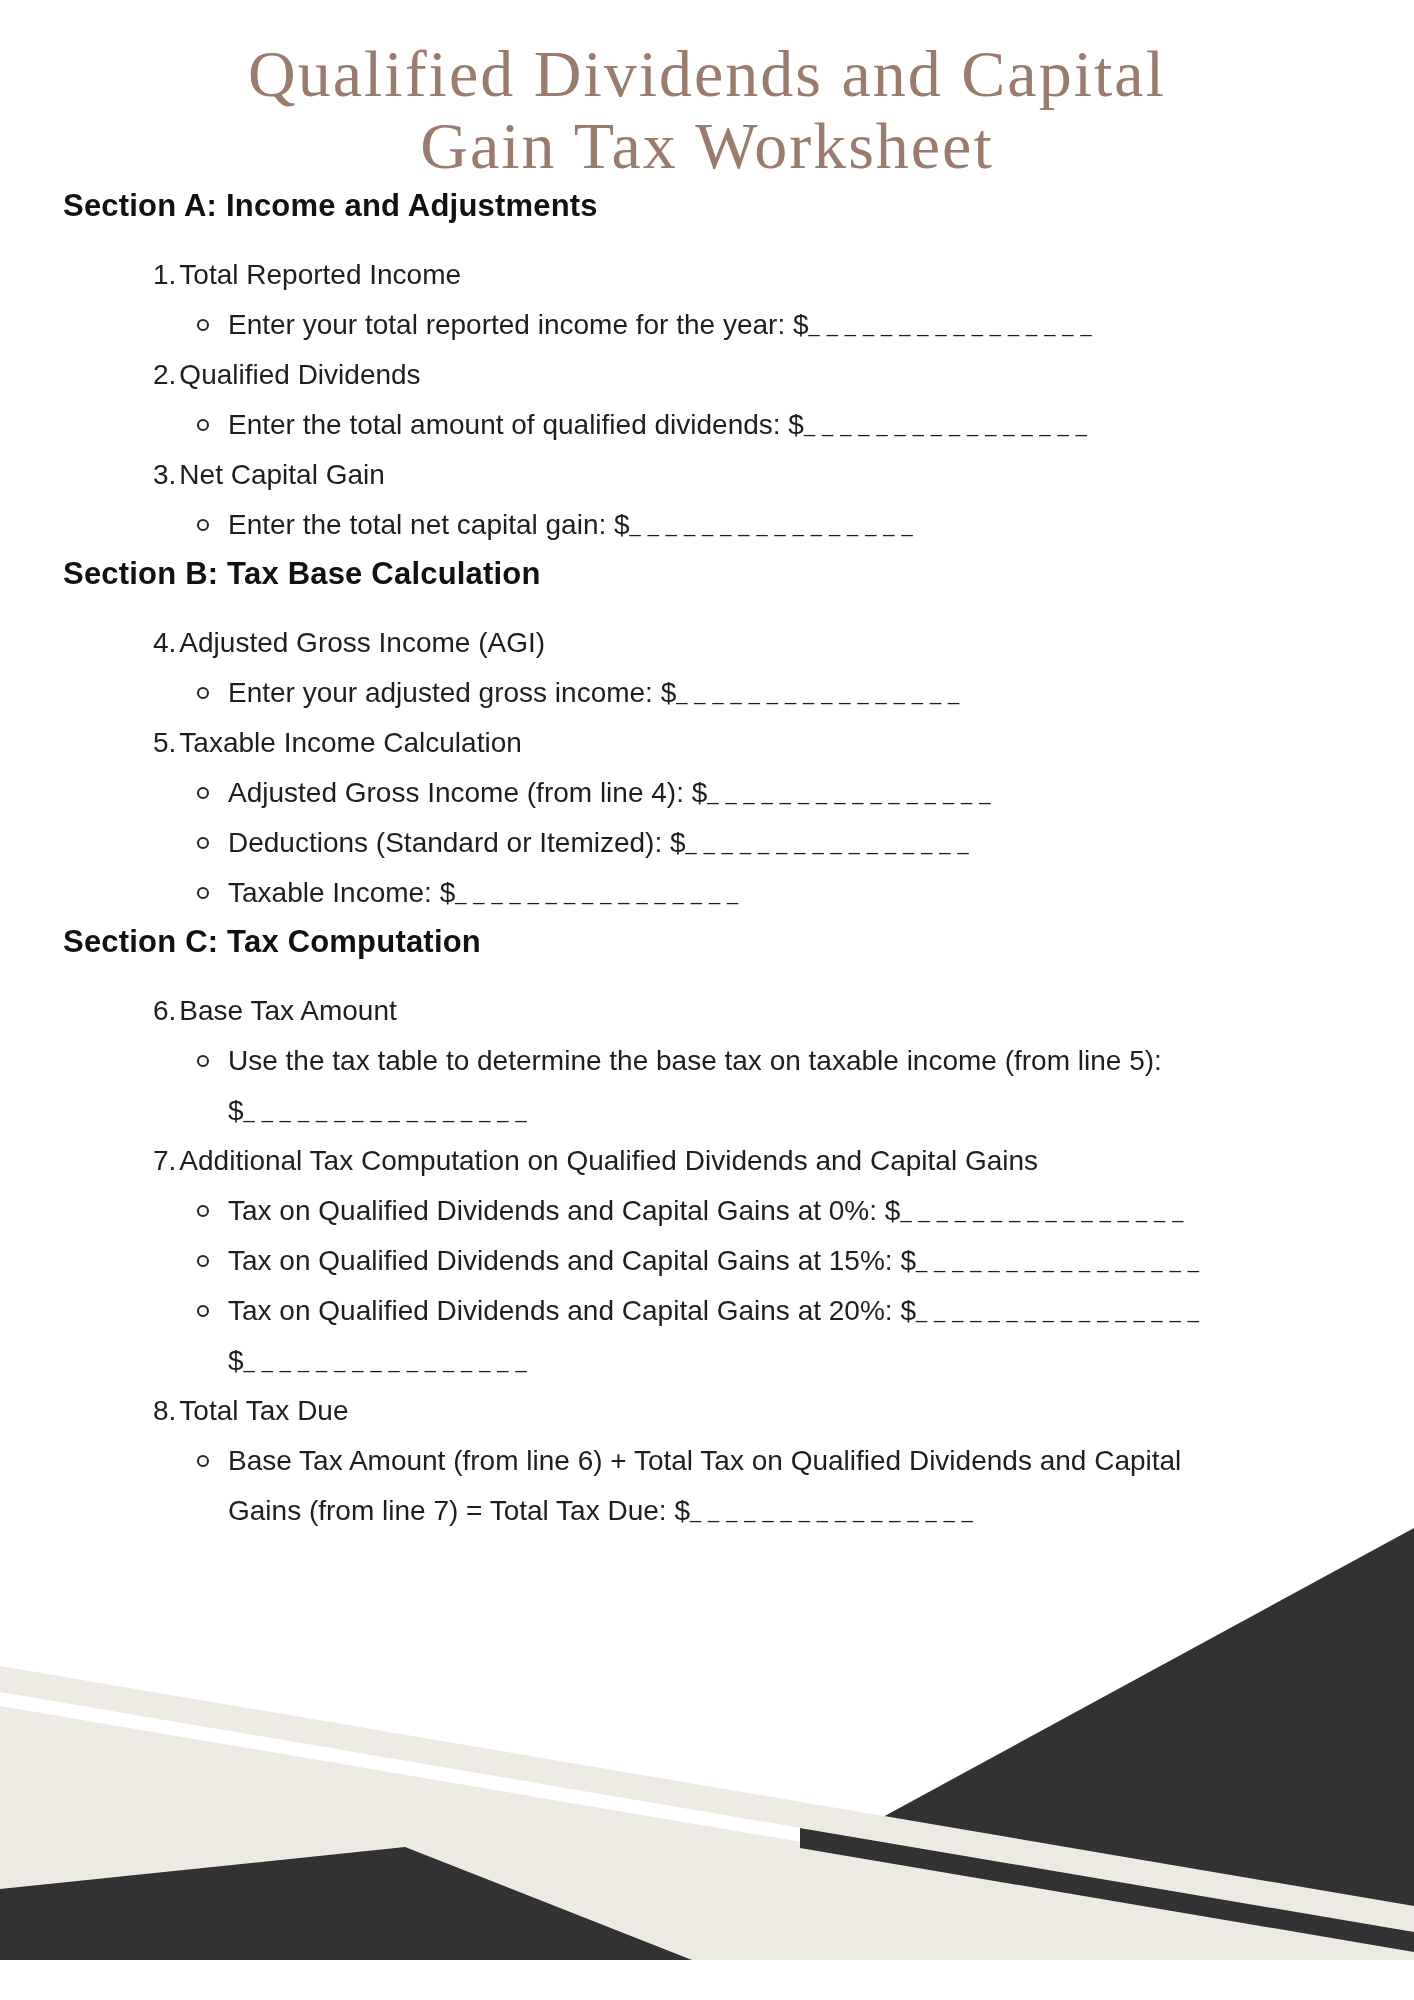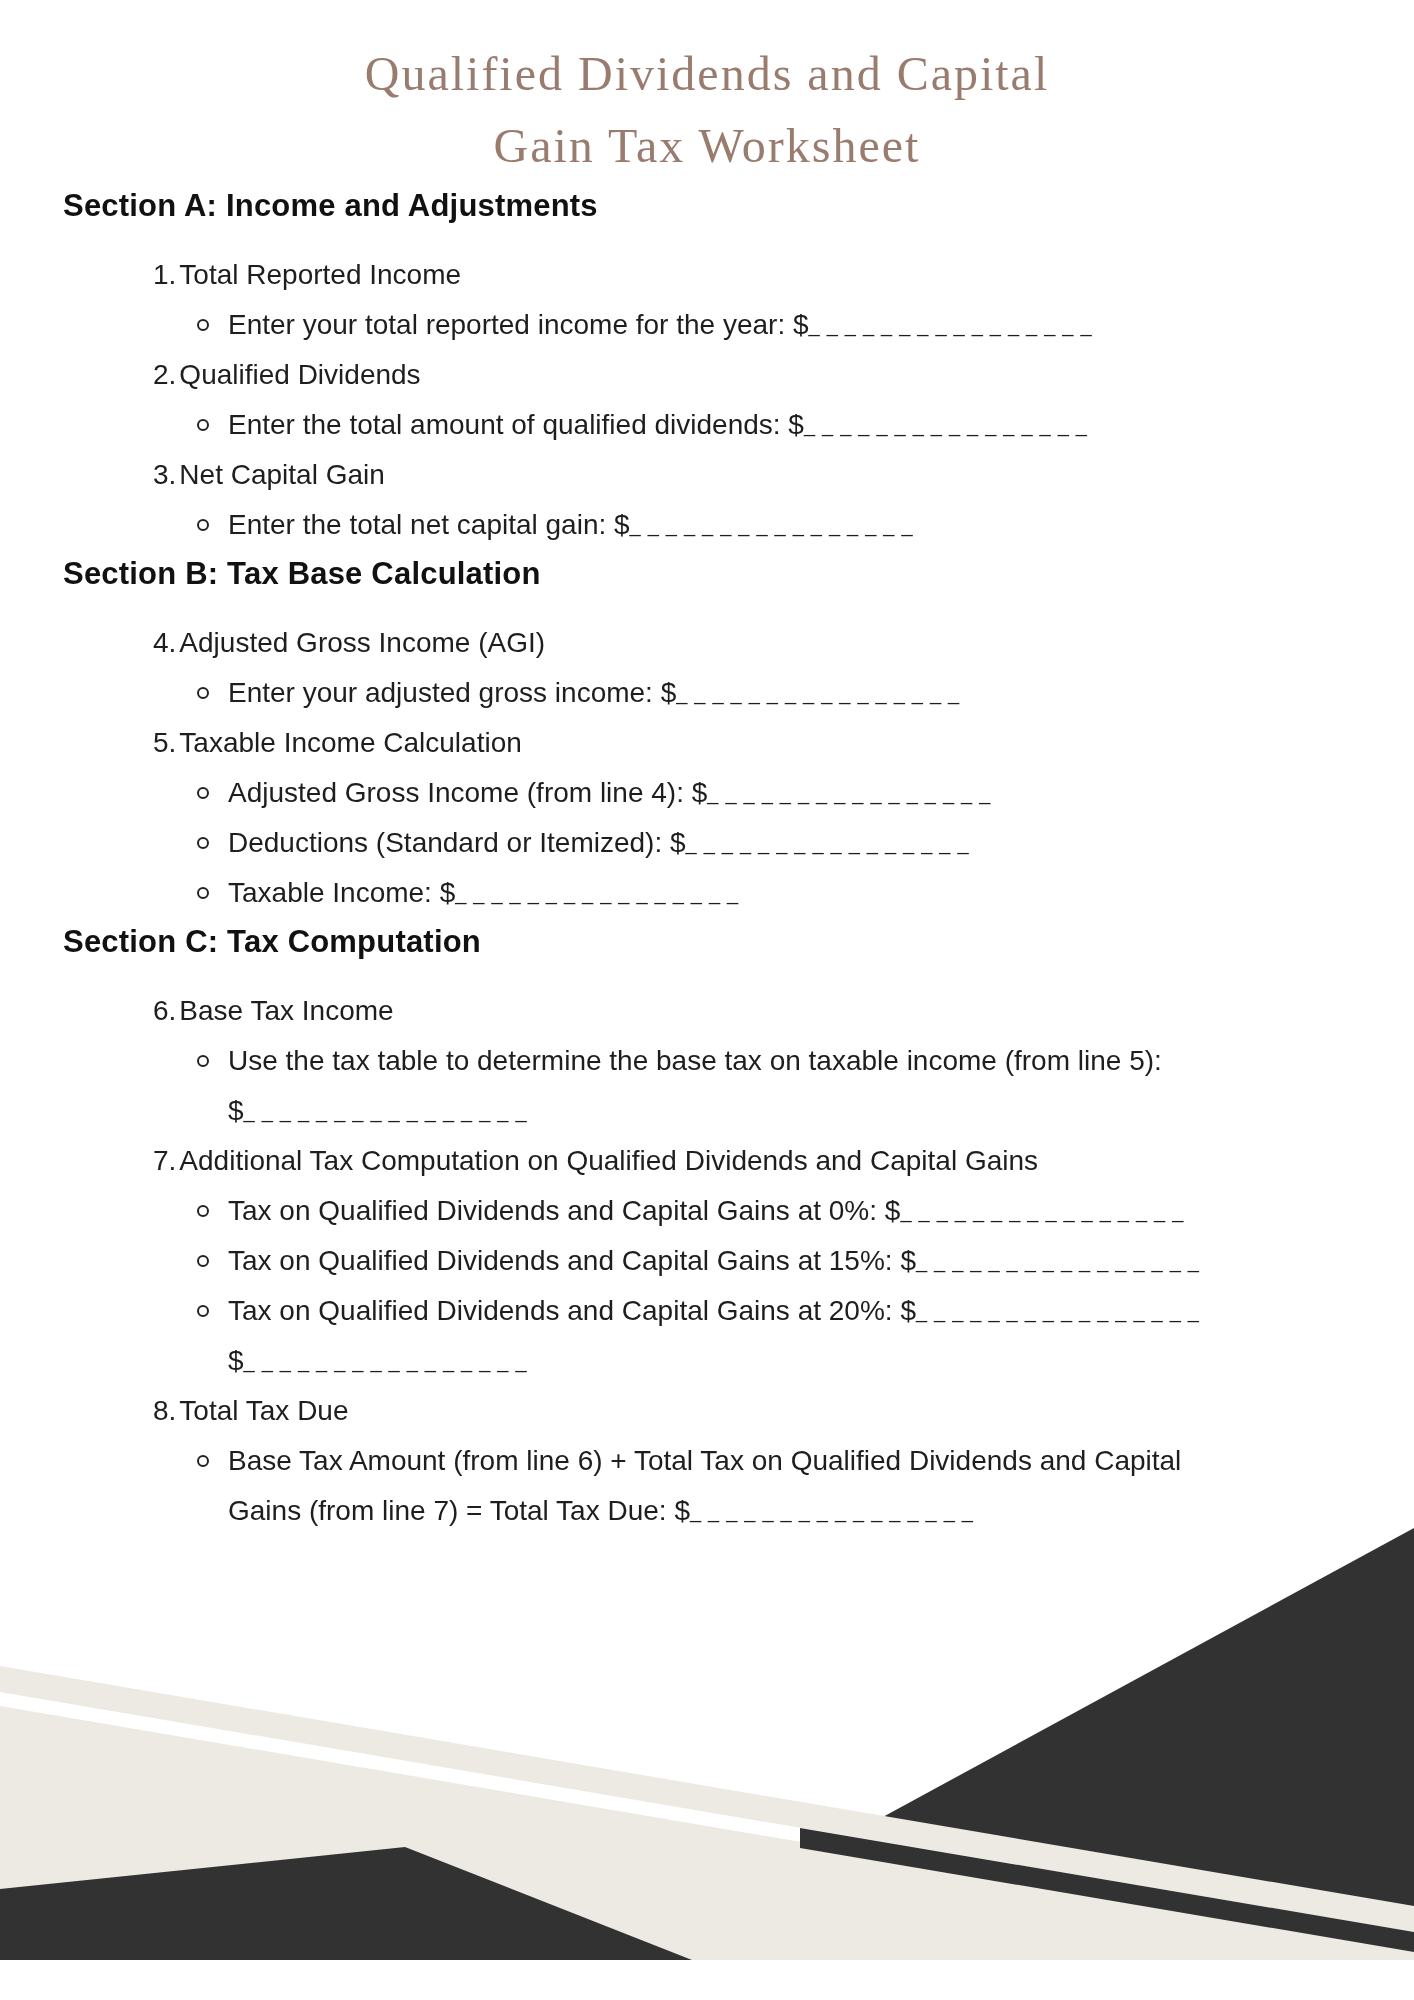--- a/index.html
+++ b/index.html
@@ -10,21 +10,21 @@
     background:var(--page-bg,#ffffff);
     overflow:hidden;
     font-family:"Liberation Sans",sans-serif;
   }
   .title{
     margin:0;
     padding-top:38px;
     text-align:center;
     font-family:"Liberation Serif",serif;
     font-weight:400;
-    font-size:48px;
+    font-size:66px;
     line-height:72px;
     letter-spacing:2px;
     color:var(--title-color,#9a7c6f);
   }
   .title span{display:block;}
   .content{
     position:relative;
     z-index:10;
     padding:0 58px 0 63px;
     color:var(--body-color,#1e1e1e);
@@ -139,21 +139,21 @@
         <span class="blank">________________</span>
       </div>
       <div class="row sub">
         <span class="dot"></span>
         <span class="txt">Taxable Income: $</span>
         <span class="blank">________________</span>
       </div>
       <div class="sec-heading">Section C: Tax Computation</div>
       <div class="row item">
         <span class="num">6.</span>
-        <span class="lab">Base Tax Income</span>
+        <span class="lab">Base Tax Amount</span>
       </div>
       <div class="row sub">
         <span class="dot"></span>
         <span class="txt">Use the tax table to determine the base tax on taxable income (from line 5):</span>
       </div>
       <div class="row sub">
         <span class="txt">$</span>
         <span class="blank">________________</span>
       </div>
       <div class="row item">

